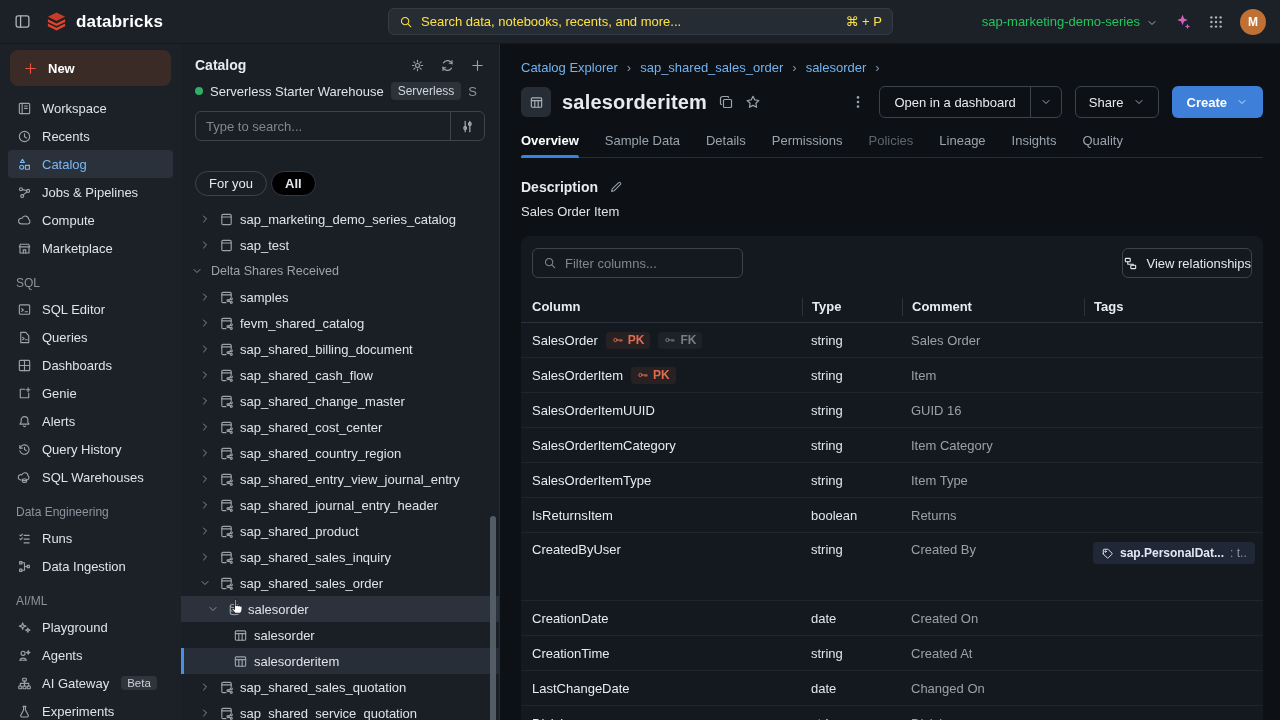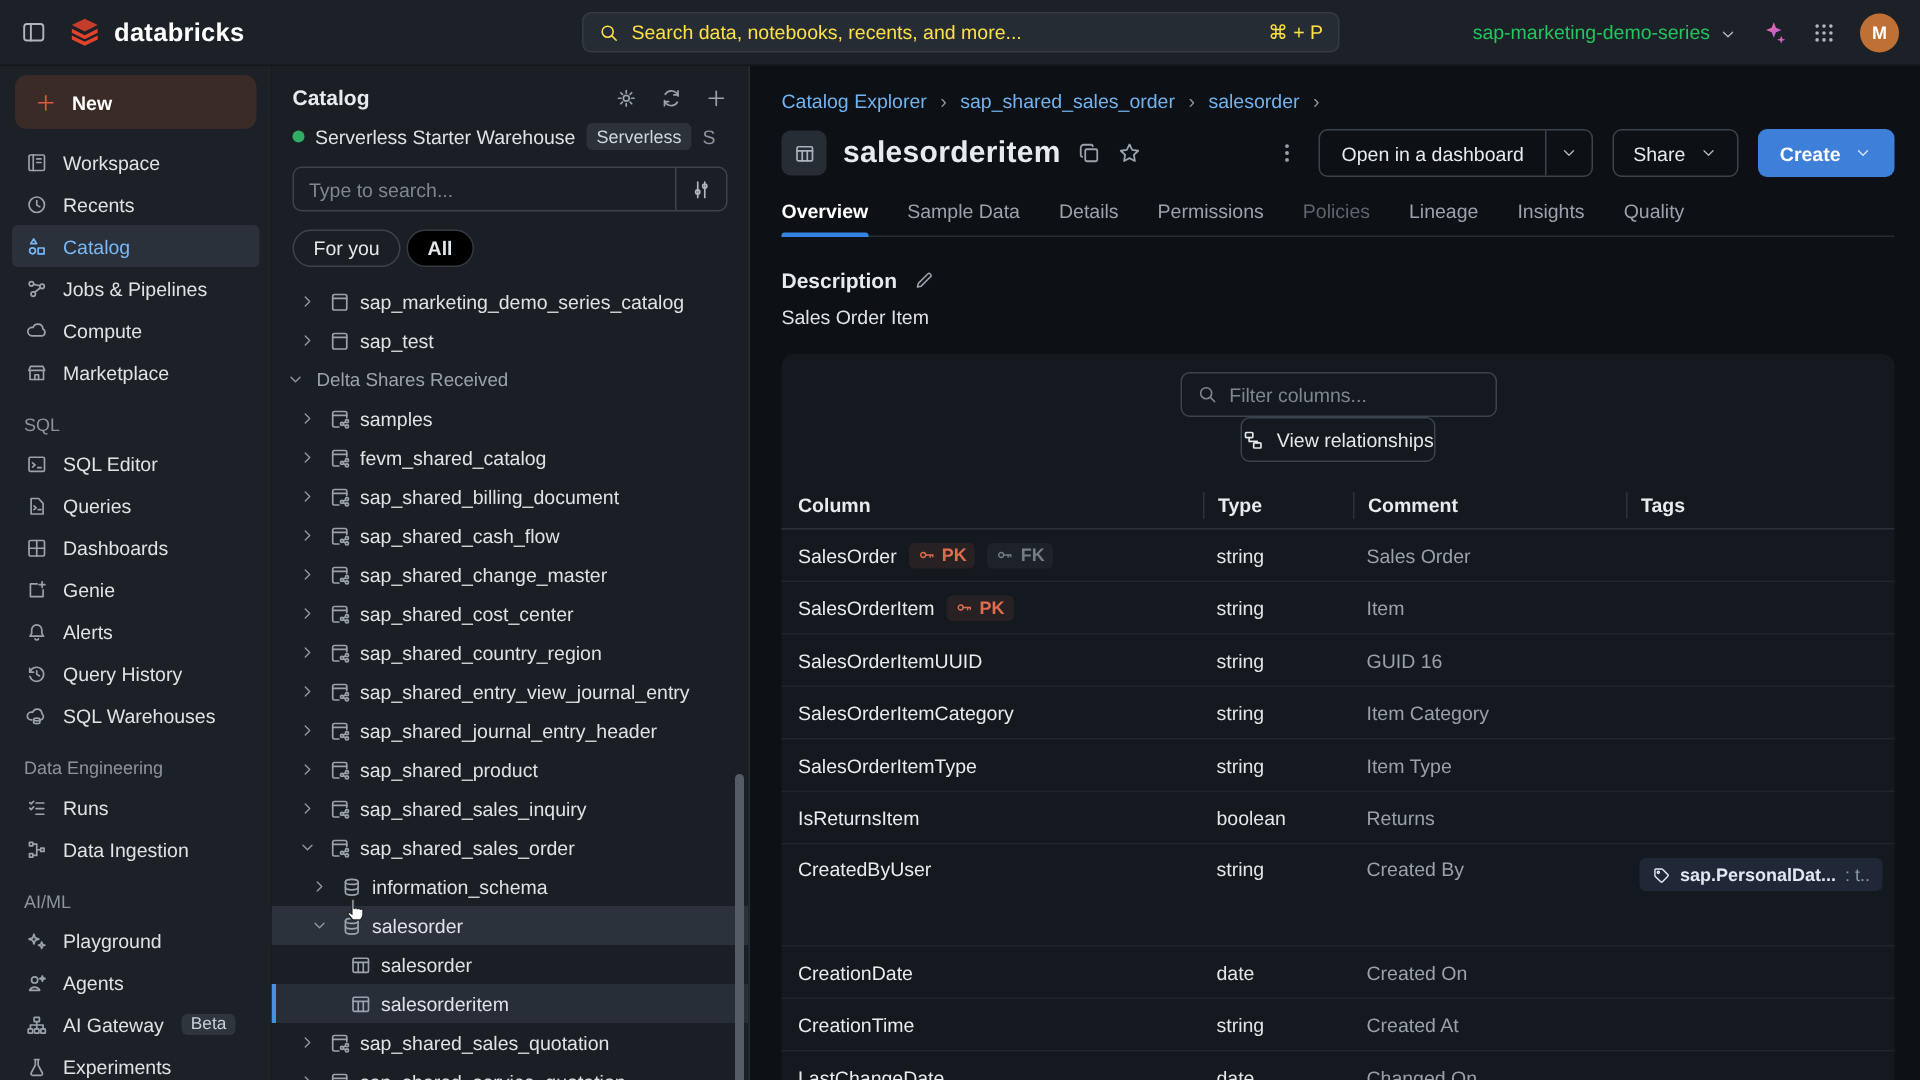--- a/index.html
+++ b/index.html
@@ -31,21 +31,21 @@
   .beta-badge{background:#2e353d;border-radius:4px;padding:1px 6px;font-size:11.5px;color:#c9d1d9;margin-left:2px;}
   
   .catalog-panel{width:319px;background:#1a1f25;border-right:1px solid #262d35;flex-shrink:0;position:relative;box-sizing:border-box;overflow:hidden;}
   .panel-header{display:flex;align-items:center;padding:13px 14px 4px;}
   .panel-title{font-weight:700;font-size:14px;}
   .panel-icons{margin-left:auto;display:flex;gap:15px;color:#9aa3ad;}
   .warehouse-row{display:flex;align-items:center;gap:7px;padding:5px 14px 9px;color:#dfe3e8;white-space:nowrap;overflow:hidden;}
   .green-dot{width:8px;height:8px;border-radius:50%;background:#2fae64;flex-shrink:0;}
   .badge{background:#2b323a;border-radius:4px;padding:2px 7px;font-size:12px;color:#cfd6dd;}
   .truncated{color:#8b949e;}
-  .panel-search{margin:2px 14px 10px;height:30px;border:1px solid #3b434c;border-radius:6px;display:flex;align-items:center;box-sizing:border-box;}
+  .panel-search{margin:2px 14px 28px;height:30px;border:1px solid #3b434c;border-radius:6px;display:flex;align-items:center;box-sizing:border-box;}
   .panel-search .ph{flex:1;color:#7d8791;padding:0 10px;}
   .slider-seg{width:33px;align-self:stretch;border-left:1px solid #3b434c;display:flex;align-items:center;justify-content:center;color:#aeb6bf;}
   .pills{display:flex;gap:4px;padding:2px 14px 10px;}
   .pill{border:1px solid #3b434c;border-radius:14px;padding:4px 13px;color:#e4e8ec;}
   .pill.selected{background:#000000;border-color:#333a43;font-weight:600;}
   .tree{position:relative;}
   .tree-row{height:26px;display:flex;align-items:center;gap:6px;color:#dfe3e8;position:relative;white-space:nowrap;}
   .tree-row .chev{width:16px;display:flex;justify-content:center;color:#8f98a2;flex-shrink:0;}
   .tree-row .ticon{color:#9aa3ad;display:flex;flex-shrink:0;}
   .tree-row.section{color:#9aa3ad;font-size:12.5px;}
@@ -69,21 +69,21 @@
   .btn-primary{background:#3d7fd9;border:none;color:#fff;font-weight:600;padding:0 15px;}
   .btn-primary .caret{color:#dce9fa;}
   .tabs{display:flex;gap:26px;margin-top:15px;border-bottom:1px solid #262d35;}
   .tab{padding-bottom:9px;color:#9aa3ad;position:relative;}
   .tab.active{color:#fff;font-weight:700;}
   .tab.active::after{content:"";position:absolute;left:0;right:0;bottom:-1px;height:3px;background:#3584e4;border-radius:2px 2px 0 0;}
   .tab.disabled{color:#5d656e;}
   .desc-header{margin-top:21px;display:flex;gap:11px;align-items:center;font-weight:700;font-size:14px;}
   .desc-text{margin-top:9px;color:#dfe3e8;}
   .columns-card{margin-top:17px;background:#14191f;border-radius:8px 8px 0 0;height:600px;}
-  .card-toolbar{display:flex;justify-content:space-between;align-items:center;padding:12px 11px 13px;flex-direction:column;}
+  .card-toolbar{display:flex;justify-content:space-between;align-items:center;padding:12px 11px 13px;}
   .filter-box{width:211px;height:30px;border:1px solid #3b434c;border-radius:6px;display:flex;align-items:center;gap:8px;padding:0 10px;color:#7d8791;box-sizing:border-box;}
   .vr-btn{height:30px;border:1px solid #3b434c;border-radius:6px;display:flex;align-items:center;gap:8px;padding:0 0;color:#e4e8ec;box-sizing:border-box;}
   .grid-header,.trow{display:grid;grid-template-columns:270px 100px 182px 1fr;padding:0 11px;align-items:center;}
   .grid-header{height:31px;font-weight:700;border-bottom:1px solid #2a313a;color:#e9ecef;}
   .grid-header>div+div{border-left:1px solid #2b323b;padding-left:9px;height:18px;display:flex;align-items:center;}
   .trow{min-height:34px;border-bottom:1px solid #1f252c;}
   .trow>div+div{padding-left:9px;}
   .trow.tall{min-height:58px;align-items:start;padding-top:9px;}
   .col-name{color:#e9ecef;display:flex;gap:8px;align-items:center;}
   .col-type{color:#e2e6ea;}
@@ -656,35 +656,20 @@
               <path d="M13 6.8V3.7c0-.7-.5-1.2-1.2-1.2H4.2C3.5 2.5 3 3 3 3.7v8.6c0 .7.5 1.2 1.2 1.2h3.2"></path>
               <path d="M3 5.2h10"></path>
               <circle cx="9.6" cy="11.3" r="1.1"></circle>
               <circle cx="13.1" cy="9.4" r="1.1"></circle>
               <circle cx="13.1" cy="13.1" r="1.1"></circle>
               <path d="M10.6 10.7l1.5-.8M10.6 11.9l1.5.7"></path>
             </svg>
           </span>
           <span>sap_shared_sales_order</span>
         </div>
-        <div class="tree-row" style="padding-left: 24px;">
-          <span class="chev">
-            <svg viewBox="0 0 16 16" width="12" height="12" fill="none" stroke="currentColor" stroke-width="1.2" stroke-linecap="round" stroke-linejoin="round">
-              <path d="M6 4l4 4-4 4"></path>
-            </svg>
-          </span>
-          <span class="ticon">
-            <svg viewBox="0 0 16 16" width="15" height="15" fill="none" stroke="currentColor" stroke-width="1.2" stroke-linecap="round" stroke-linejoin="round">
-              <ellipse cx="8" cy="4.2" rx="4.5" ry="1.8"></ellipse>
-              <path d="M3.5 4.2v7.6c0 1 2 1.8 4.5 1.8s4.5-.8 4.5-1.8V4.2"></path>
-              <path d="M3.5 8c0 1 2 1.8 4.5 1.8S12.5 9 12.5 8"></path>
-            </svg>
-          </span>
-          <span>information_schema</span>
-        </div>
         <div class="tree-row hover" style="padding-left: 24px;">
           <span class="chev">
             <svg viewBox="0 0 16 16" width="12" height="12" fill="none" stroke="currentColor" stroke-width="1.2" stroke-linecap="round" stroke-linejoin="round">
               <path d="M4 6l4 4 4-4"></path>
             </svg>
           </span>
           <span class="ticon">
             <svg viewBox="0 0 16 16" width="15" height="15" fill="none" stroke="currentColor" stroke-width="1.2" stroke-linecap="round" stroke-linejoin="round">
               <ellipse cx="8" cy="4.2" rx="4.5" ry="1.8"></ellipse>
               <path d="M3.5 4.2v7.6c0 1 2 1.8 4.5 1.8s4.5-.8 4.5-1.8V4.2"></path>

